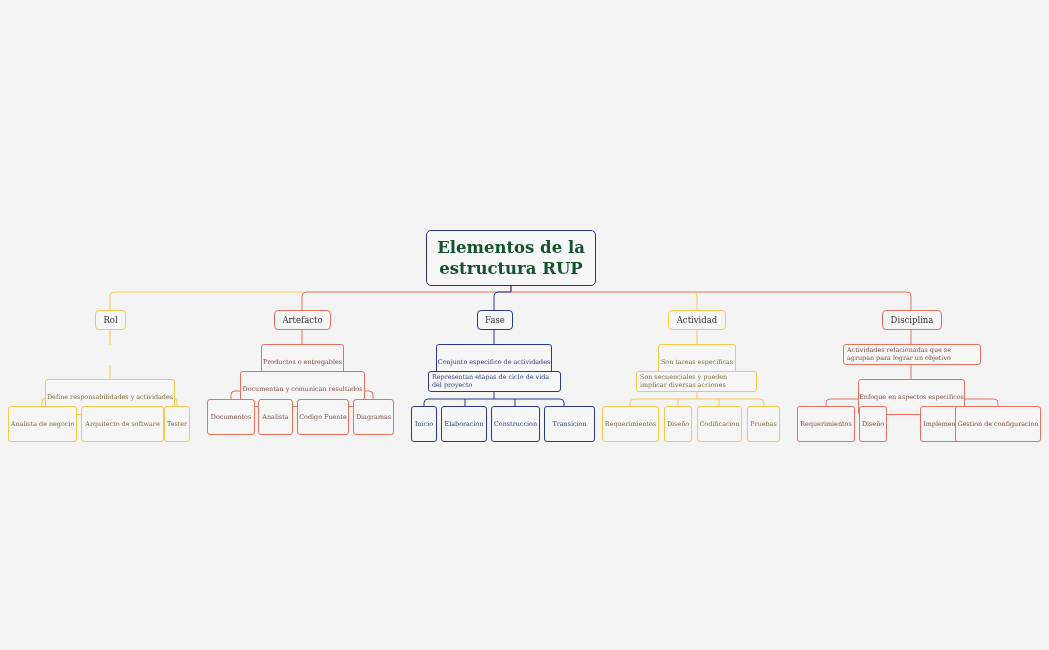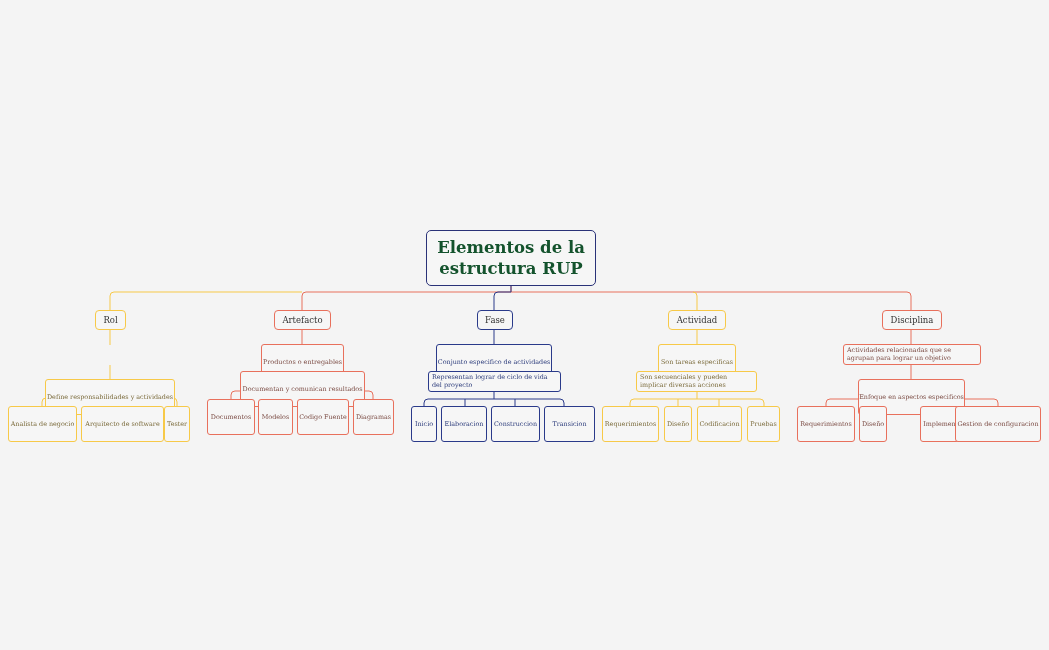--- a/index.html
+++ b/index.html
@@ -80,37 +80,37 @@
 <div class="node sub red" style="left:261px;top:344px;width:83px;">
   <span>Productos o entregables</span>
 </div>
 <div class="node sub red" style="left:240px;top:371px;width:125px;">
   <span>Documentan y comunican resultados</span>
 </div>
 <div class="node sub red" style="left:207px;top:399px;width:48px;">
   <span>Documentos</span>
 </div>
 <div class="node sub red" style="left:258px;top:399px;width:35px;">
-  <span>Modelos</span>
+  <span>Analista</span>
 </div>
 <div class="node sub red" style="left:297px;top:399px;width:52px;">
   <span>Codigo Fuente</span>
 </div>
 <div class="node sub red" style="left:353px;top:399px;width:41px;">
   <span>Diagramas</span>
 </div>
 
 <div class="node topic blue" style="left:477px;top:310px;width:36px;">
   <span>Fase</span>
 </div>
 <div class="node sub blue" style="left:436px;top:344px;width:116px;">
   <span>Conjunto especifico de actividades</span>
 </div>
 <div class="node sub multi blue" style="left:428px;top:371px;width:133px;">
-  <span>Representan lograr de ciclo de vida del proyecto</span>
+  <span>Representan etapas de ciclo de vida del proyecto</span>
 </div>
 <div class="node sub blue" style="left:411px;top:406px;width:26px;">
   <span>Inicio</span>
 </div>
 <div class="node sub blue" style="left:441px;top:406px;width:46px;">
   <span>Elaboracion</span>
 </div>
 <div class="node sub blue" style="left:491px;top:406px;width:49px;">
   <span>Construccion</span>
 </div>

